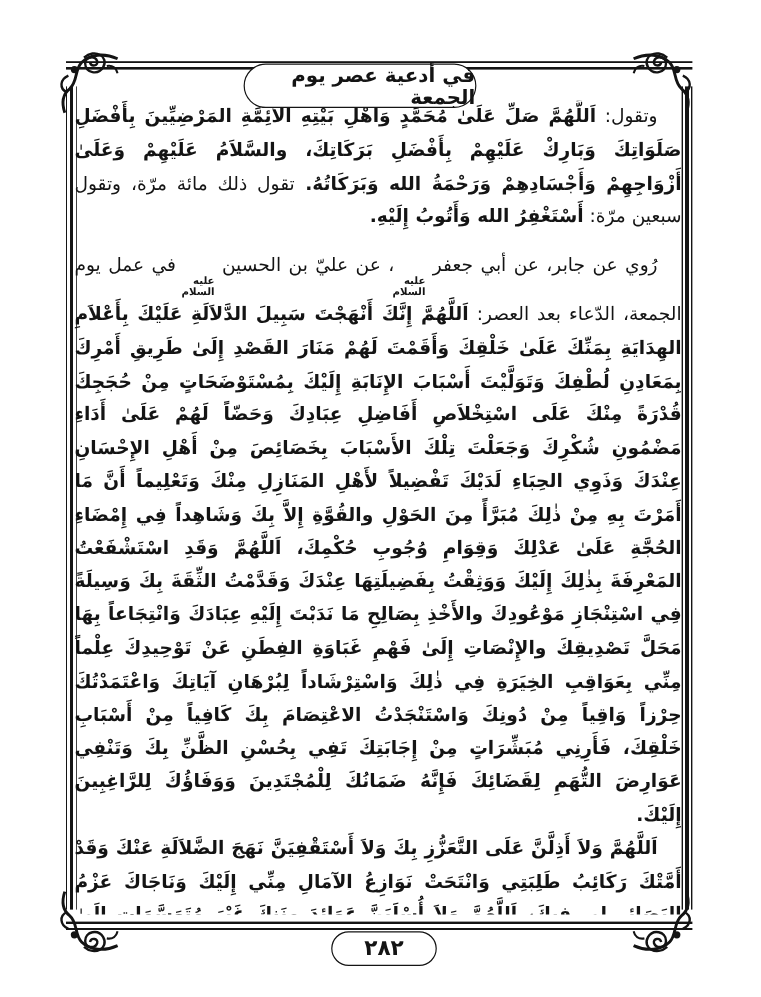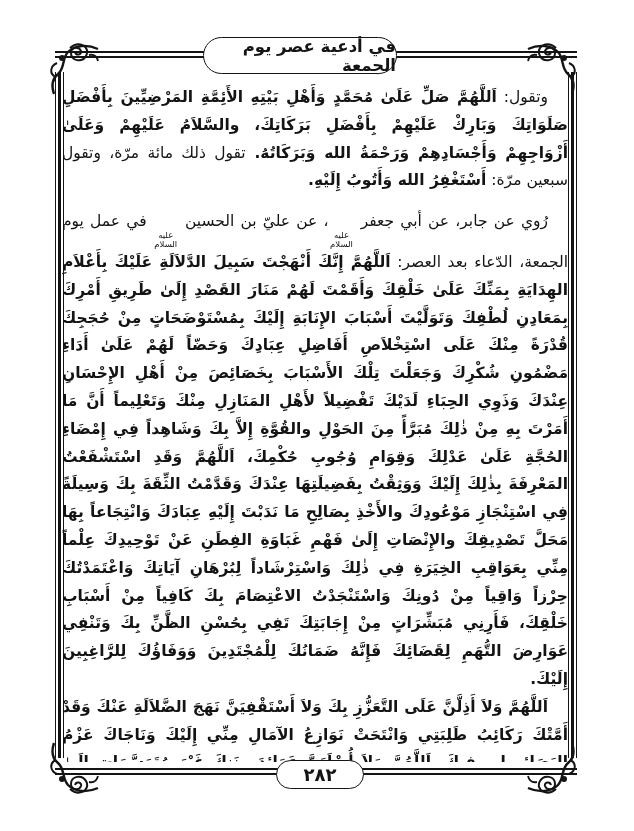--- a/index.html
+++ b/index.html
@@ -59,20 +59,21 @@
   .cartouche {
     position: absolute;
     background: var(--paper,#ffffff);
     border: 1.6px solid var(--ink,#141414);
     border-radius: 999px;
     display: flex;
     align-items: center;
     justify-content: center;
     z-index: 3;
     box-sizing: border-box;
+    margin-top: 16px;
   }
   .title-cartouche {
     left: 203px; top: 37px;
     width: 194px; height: 37px;
     font-size: 16.5px;
     font-weight: bold;
   }
   .page-cartouche {
     left: 276px; top: 760px;
     width: 88px; height: 29px;
@@ -97,23 +98,22 @@
     margin: 0;
     text-indent: 20px;
   }
   .seg-narration { font-weight: 400; }
   .seg-dua { font-weight: 700; }
   .seg-honorific {
     display: inline-block;
     width: 26px;
     font-size: 8.5px;
     line-height: 1.05;
-    text-align: center;
     vertical-align: middle;
-    font-weight: 400;
+    font-weight: 700;
     text-indent: 0;
     margin-top: 36px;
   }
 </style>
 </head>
 <body>
 
 <svg width="0" height="0" style="position:absolute">
   <defs>
     <symbol id="corner-flourish" viewBox="0 0 54 54">

